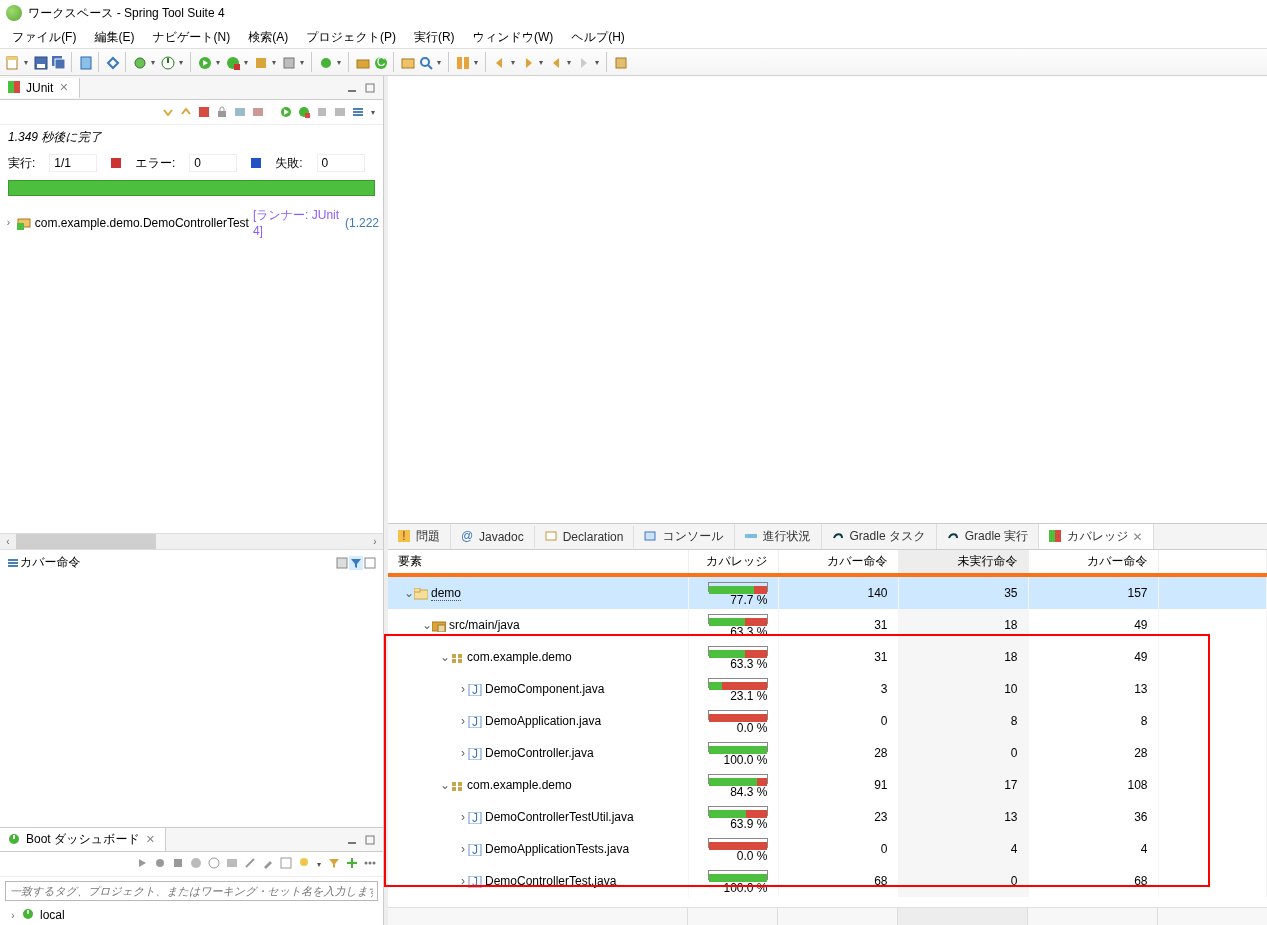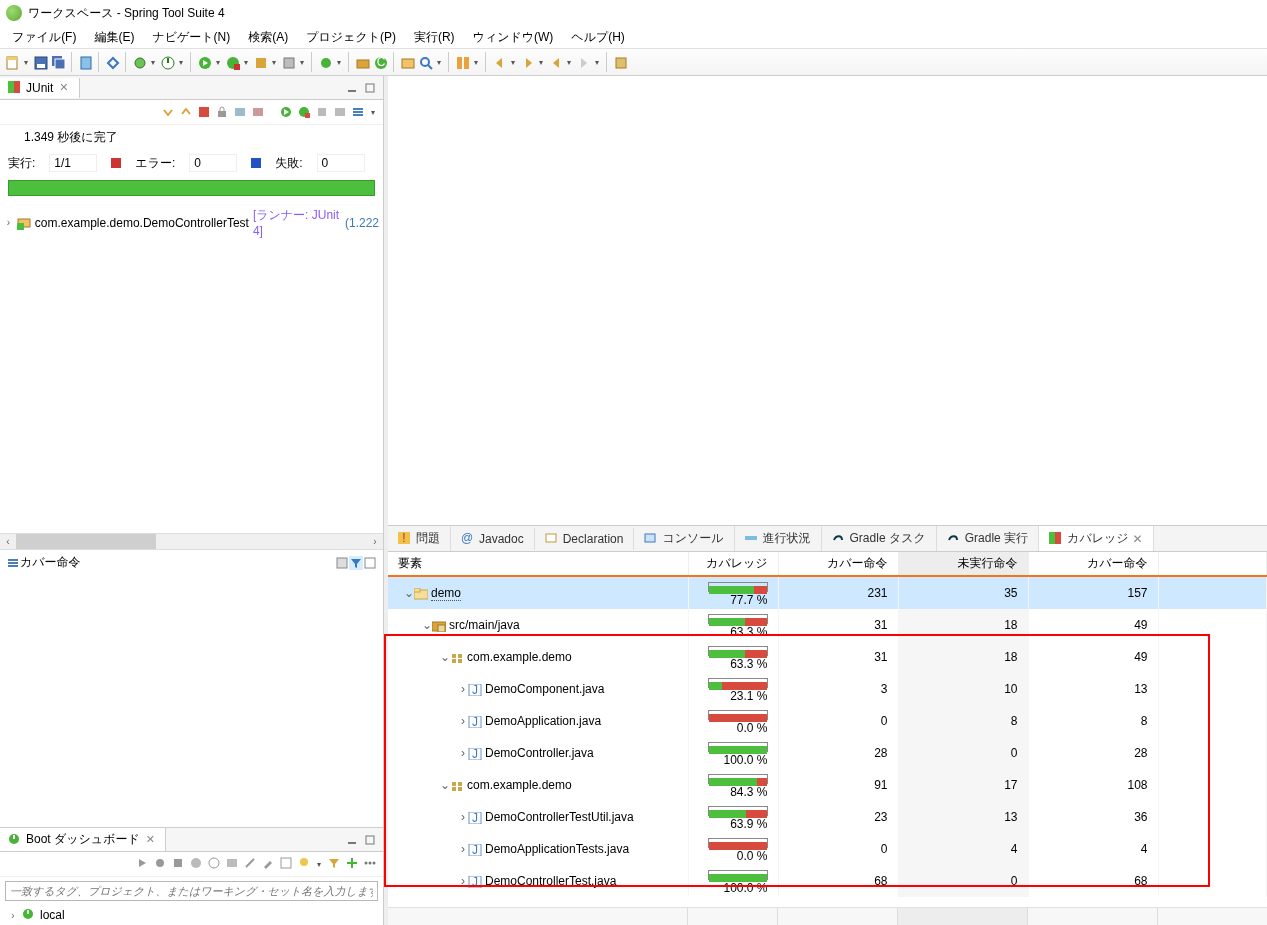--- a/index.html
+++ b/index.html
@@ -15,21 +15,21 @@
 .left { width: 384px; min-width: 384px; border-right: 1px solid #ccc; display: flex; flex-direction: column; background:#fff;}
 .sash { width: 4px; background: #eee; cursor: ew-resize; }
 .right { flex: 1; display: flex; flex-direction: column; }
 .view-tabs { display: flex; align-items: center; height: 24px; border-bottom: 1px solid #ccc; background: #f6f6f6; }
 .tab { padding: 3px 8px; border-right: 1px solid #ccc; display: flex; align-items: center; gap: 4px; background: #fff; }
 .tab.inactive { background: #f1f1f1; }
 .tab-close { color: #888; font-size: 11px; padding: 0 2px; }
 .spacer { flex: 1; }
 .view-ctrls { display: flex; gap: 4px; padding-right: 6px; }
 .junit-toolbar { display:flex; justify-content:flex-end; align-items:center; gap:4px; padding:4px 6px; border-bottom:1px solid #eee;}
-.junit-status { padding: 4px 24px; }
+.junit-status { padding: 4px 8px; font-style: italic; }
 .runs-row { display: flex; align-items: center; padding: 4px 8px; gap: 14px; }
 .runs-row .lbl { }
 .runs-row .val { flex:0 0 48px; background:#fff; border:1px solid #eee; padding:1px 4px;}
 .err-ico { width:10px; height:10px; background:#c33; display:inline-block;}
 .fail-ico { width:10px; height:10px; background:#2352c4; display:inline-block;}
 .progress-wrap { padding: 4px 8px; }
 .progress { height: 16px; background: #4dbf3e; border: 1px solid #379a2b; }
 .tree-area { flex:1; padding:6px 0; overflow:auto; font-size:12px; }
 .tree-row { display:flex; align-items:center; gap:4px; padding:1px 4px; }
 .exp { width:10px; text-align:center; color:#666; font-size:10px; user-select:none;}
@@ -45,21 +45,21 @@
 .boot-panel{border-top:1px solid #ccc;}
 .boot-tools{display:flex;gap:4px;justify-content:flex-end;padding:4px 6px;border-bottom:1px solid #eee;}
 .filter-box{width:calc(100% - 10px);margin:4px 5px;border:1px solid #b8b8b8;padding:3px 4px;color:#777;font-style:italic;font-size:11px;}
 .editor-area{flex:1;background:#fff;}
 .bottom-panel{border-top:1px solid #ccc;background:#fff;}
 .bottom-tabs{display:flex;align-items:center;height:26px;border-bottom:1px solid #ccc;background:#f4f4f4;}
 .btab{display:flex;align-items:center;gap:4px;padding:4px 10px;border-right:1px solid #ddd;color:#333;}
 .btab.active{background:#fff;}
 .btab .x{color:#888;}
 .cov-table{width:100%;border-collapse:collapse;table-layout:fixed;}
-.cov-table th{text-align:right;padding:3px 10px;background:#fff;border-bottom:2px solid #f97316;font-weight:normal;border-right:1px solid #eee;margin-left:13px;}
+.cov-table th{text-align:right;padding:3px 10px;background:#fff;border-bottom:4px solid #f97316;font-weight:normal;border-right:1px solid #eee;margin-left:13px;}
 .cov-table th:first-child{text-align:left;}
 .cov-table th.sorted{background:#ededed;}
 .cov-table td{padding:2px 10px;text-align:right;border-right:1px solid #f5f5f5;}
 .cov-table td:first-child{text-align:left;}
 .cov-table td.sorted{background:#f6f6f6;margin-left:40px;}
 .cov-table tr.sel td{background:#cde8ff;}
 .bar{display:inline-block;width:60px;height:10px;vertical-align:middle;border:1px solid #888;}
 .bar .g{display:inline-block;height:100%;background:#4dbf3e;}
 .bar .r{display:inline-block;height:100%;background:#d94a3e;}
 .indent{display:inline-block;}
@@ -469,21 +469,21 @@
           <th></th>
         </tr>
           </thead>
         <tbody id="cov-body">
             <tr class="sel">
               <td><span class="indent" style="width:6px"></span><span class="it-exp">⌄</span><span class="fico"><svg width="14" height="12">
                     <rect x="0" y="2" width="14" height="9" fill="#f5dd9a" stroke="#caa64a"></rect>
                     <rect x="0" y="0" width="6" height="4" fill="#f5dd9a" stroke="#caa64a"></rect>
                   </svg></span><span class="dotted">demo</span></td>
               <td><span class="bar"><span class="g" style="width:77.7%"></span><span class="r" style="width:22.299999999999997%"></span></span>&nbsp;&nbsp;77.7 %</td>
-              <td>231</td>
+              <td>140</td>
               <td class="sorted">35</td>
               <td>157</td>
               <td></td>
             </tr>
             <tr>
               <td><span class="indent" style="width:24px"></span><span class="it-exp">⌄</span><span class="fico"><svg width="14" height="12">
                     <rect x="0" y="2" width="14" height="9" fill="#d9a53a" stroke="#a87a1e"></rect>
                     <rect x="6" y="5" width="7" height="7" fill="#e8d8a8" stroke="#a87a1e"></rect>
                   </svg></span>src/main/java</td>
               <td><span class="bar"><span class="g" style="width:63.3%"></span><span class="r" style="width:36.7%"></span></span>&nbsp;&nbsp;63.3 %</td>

